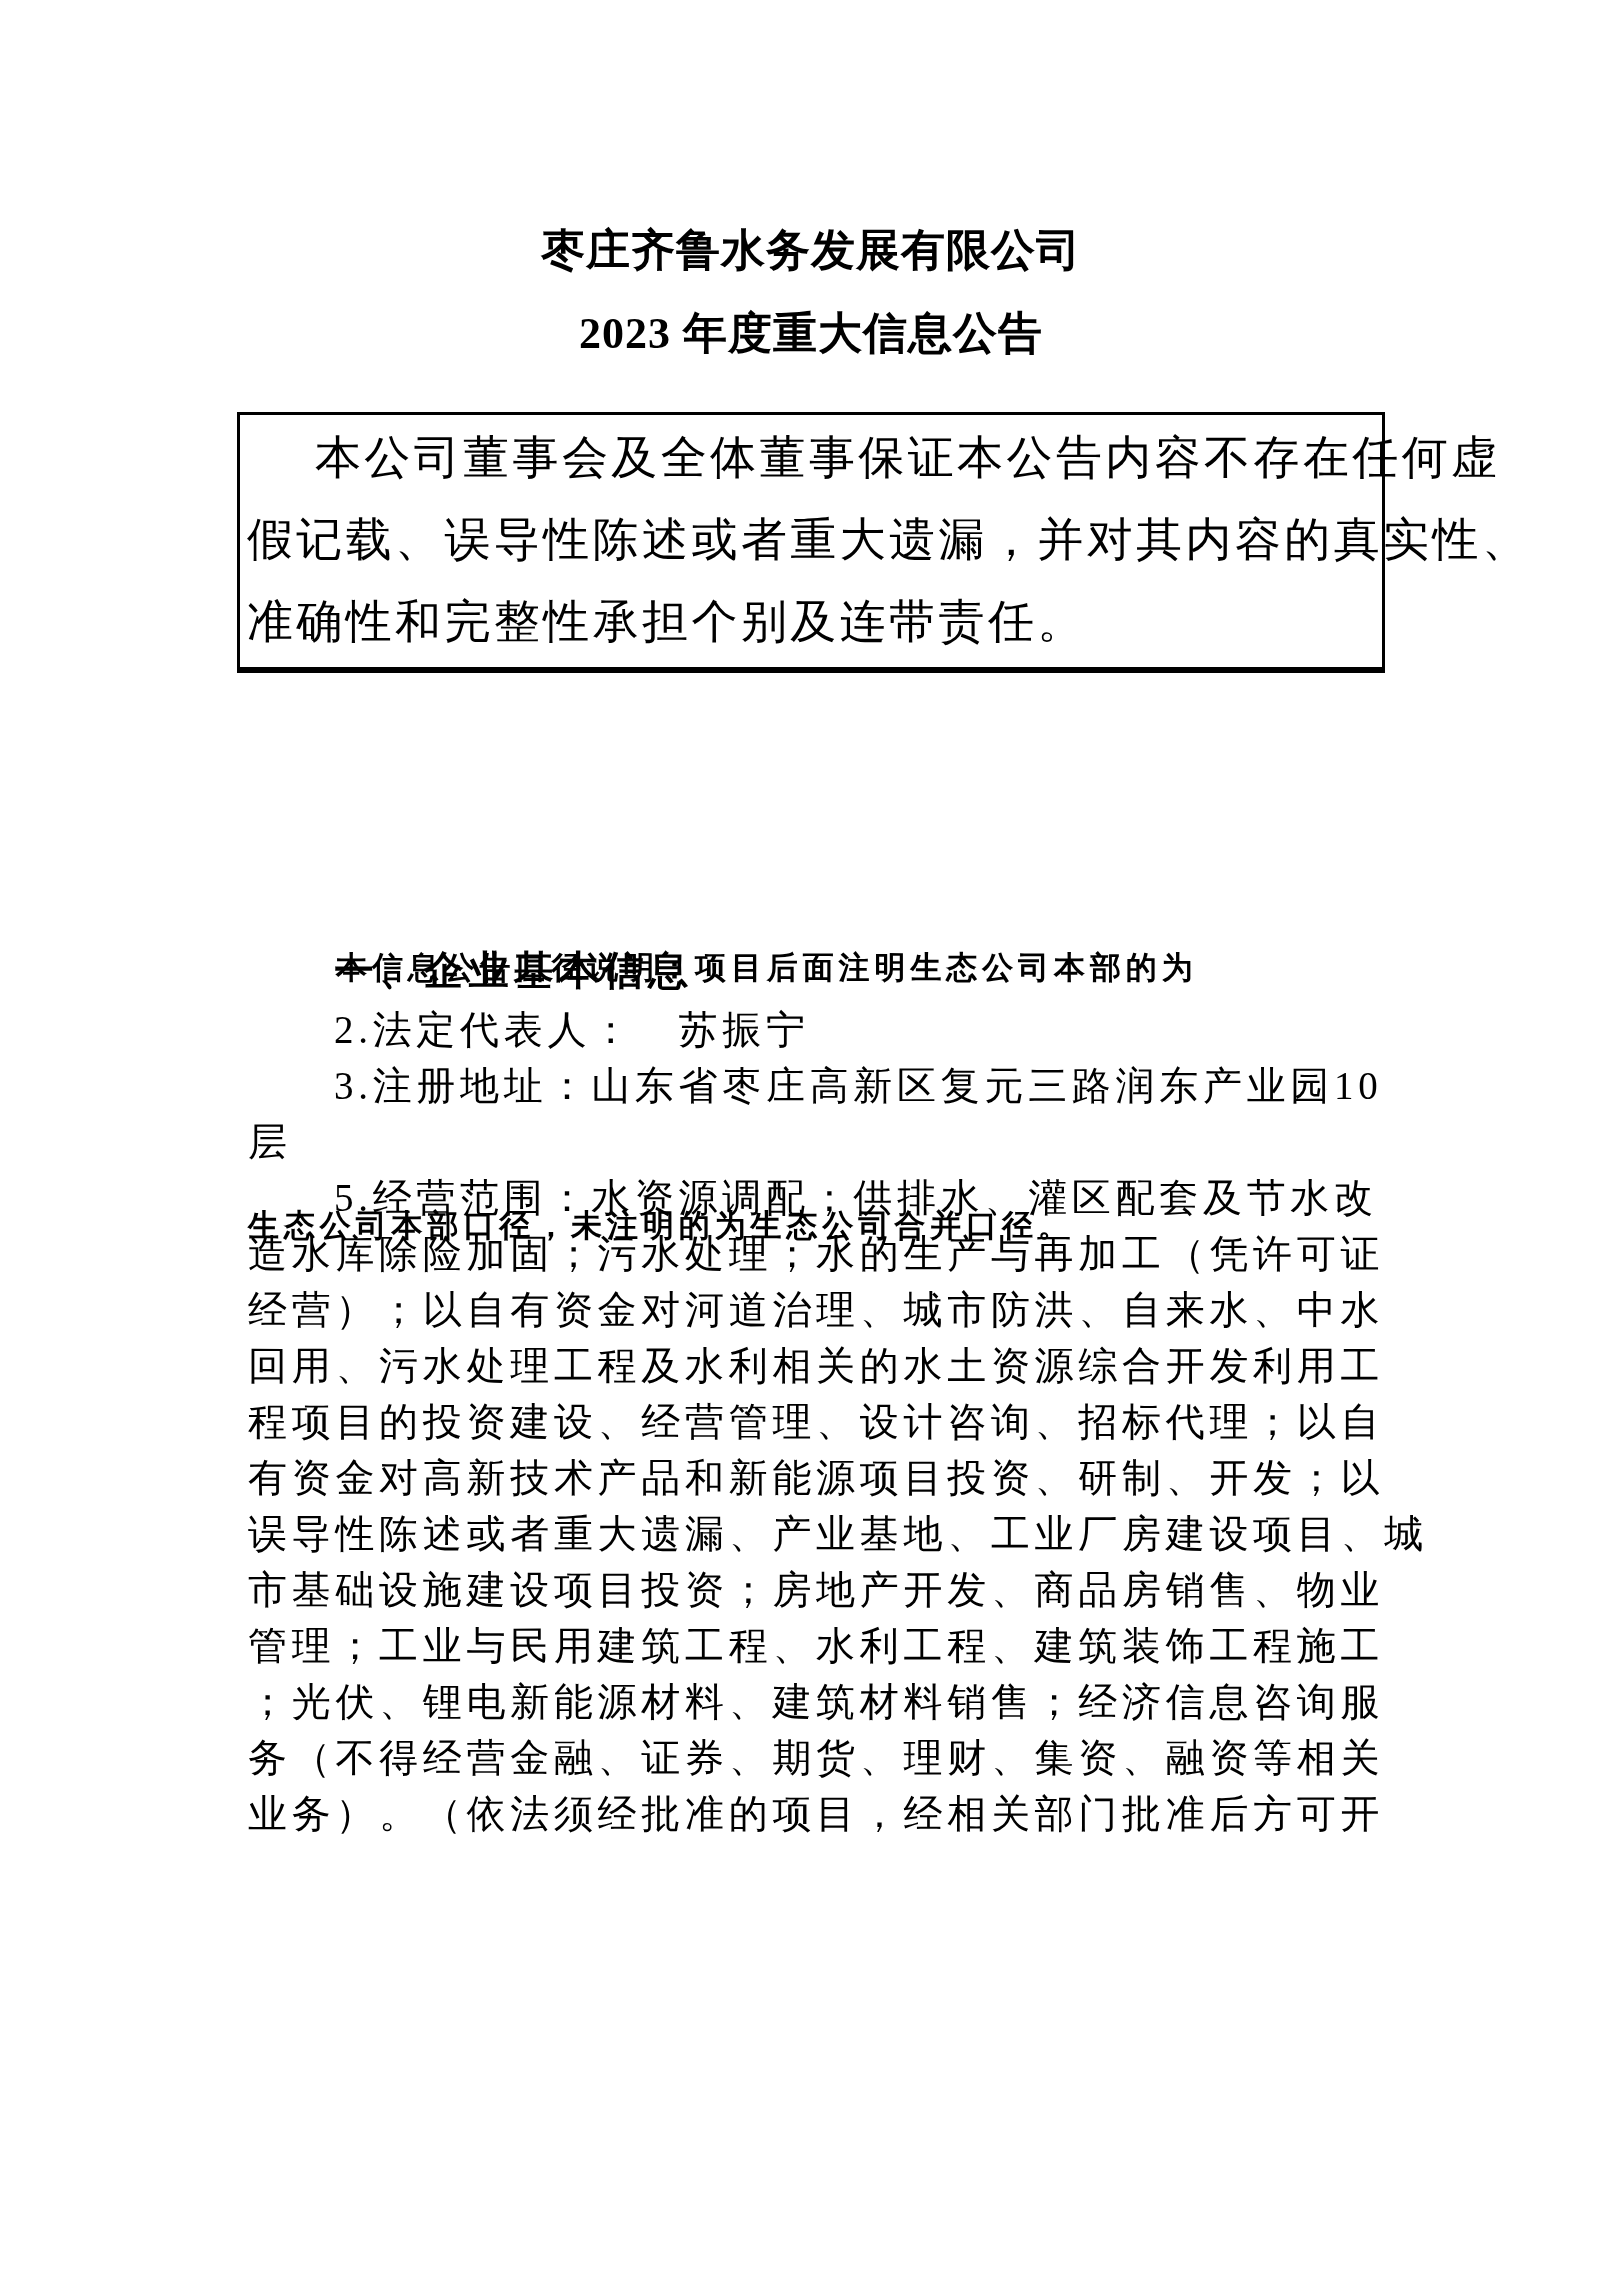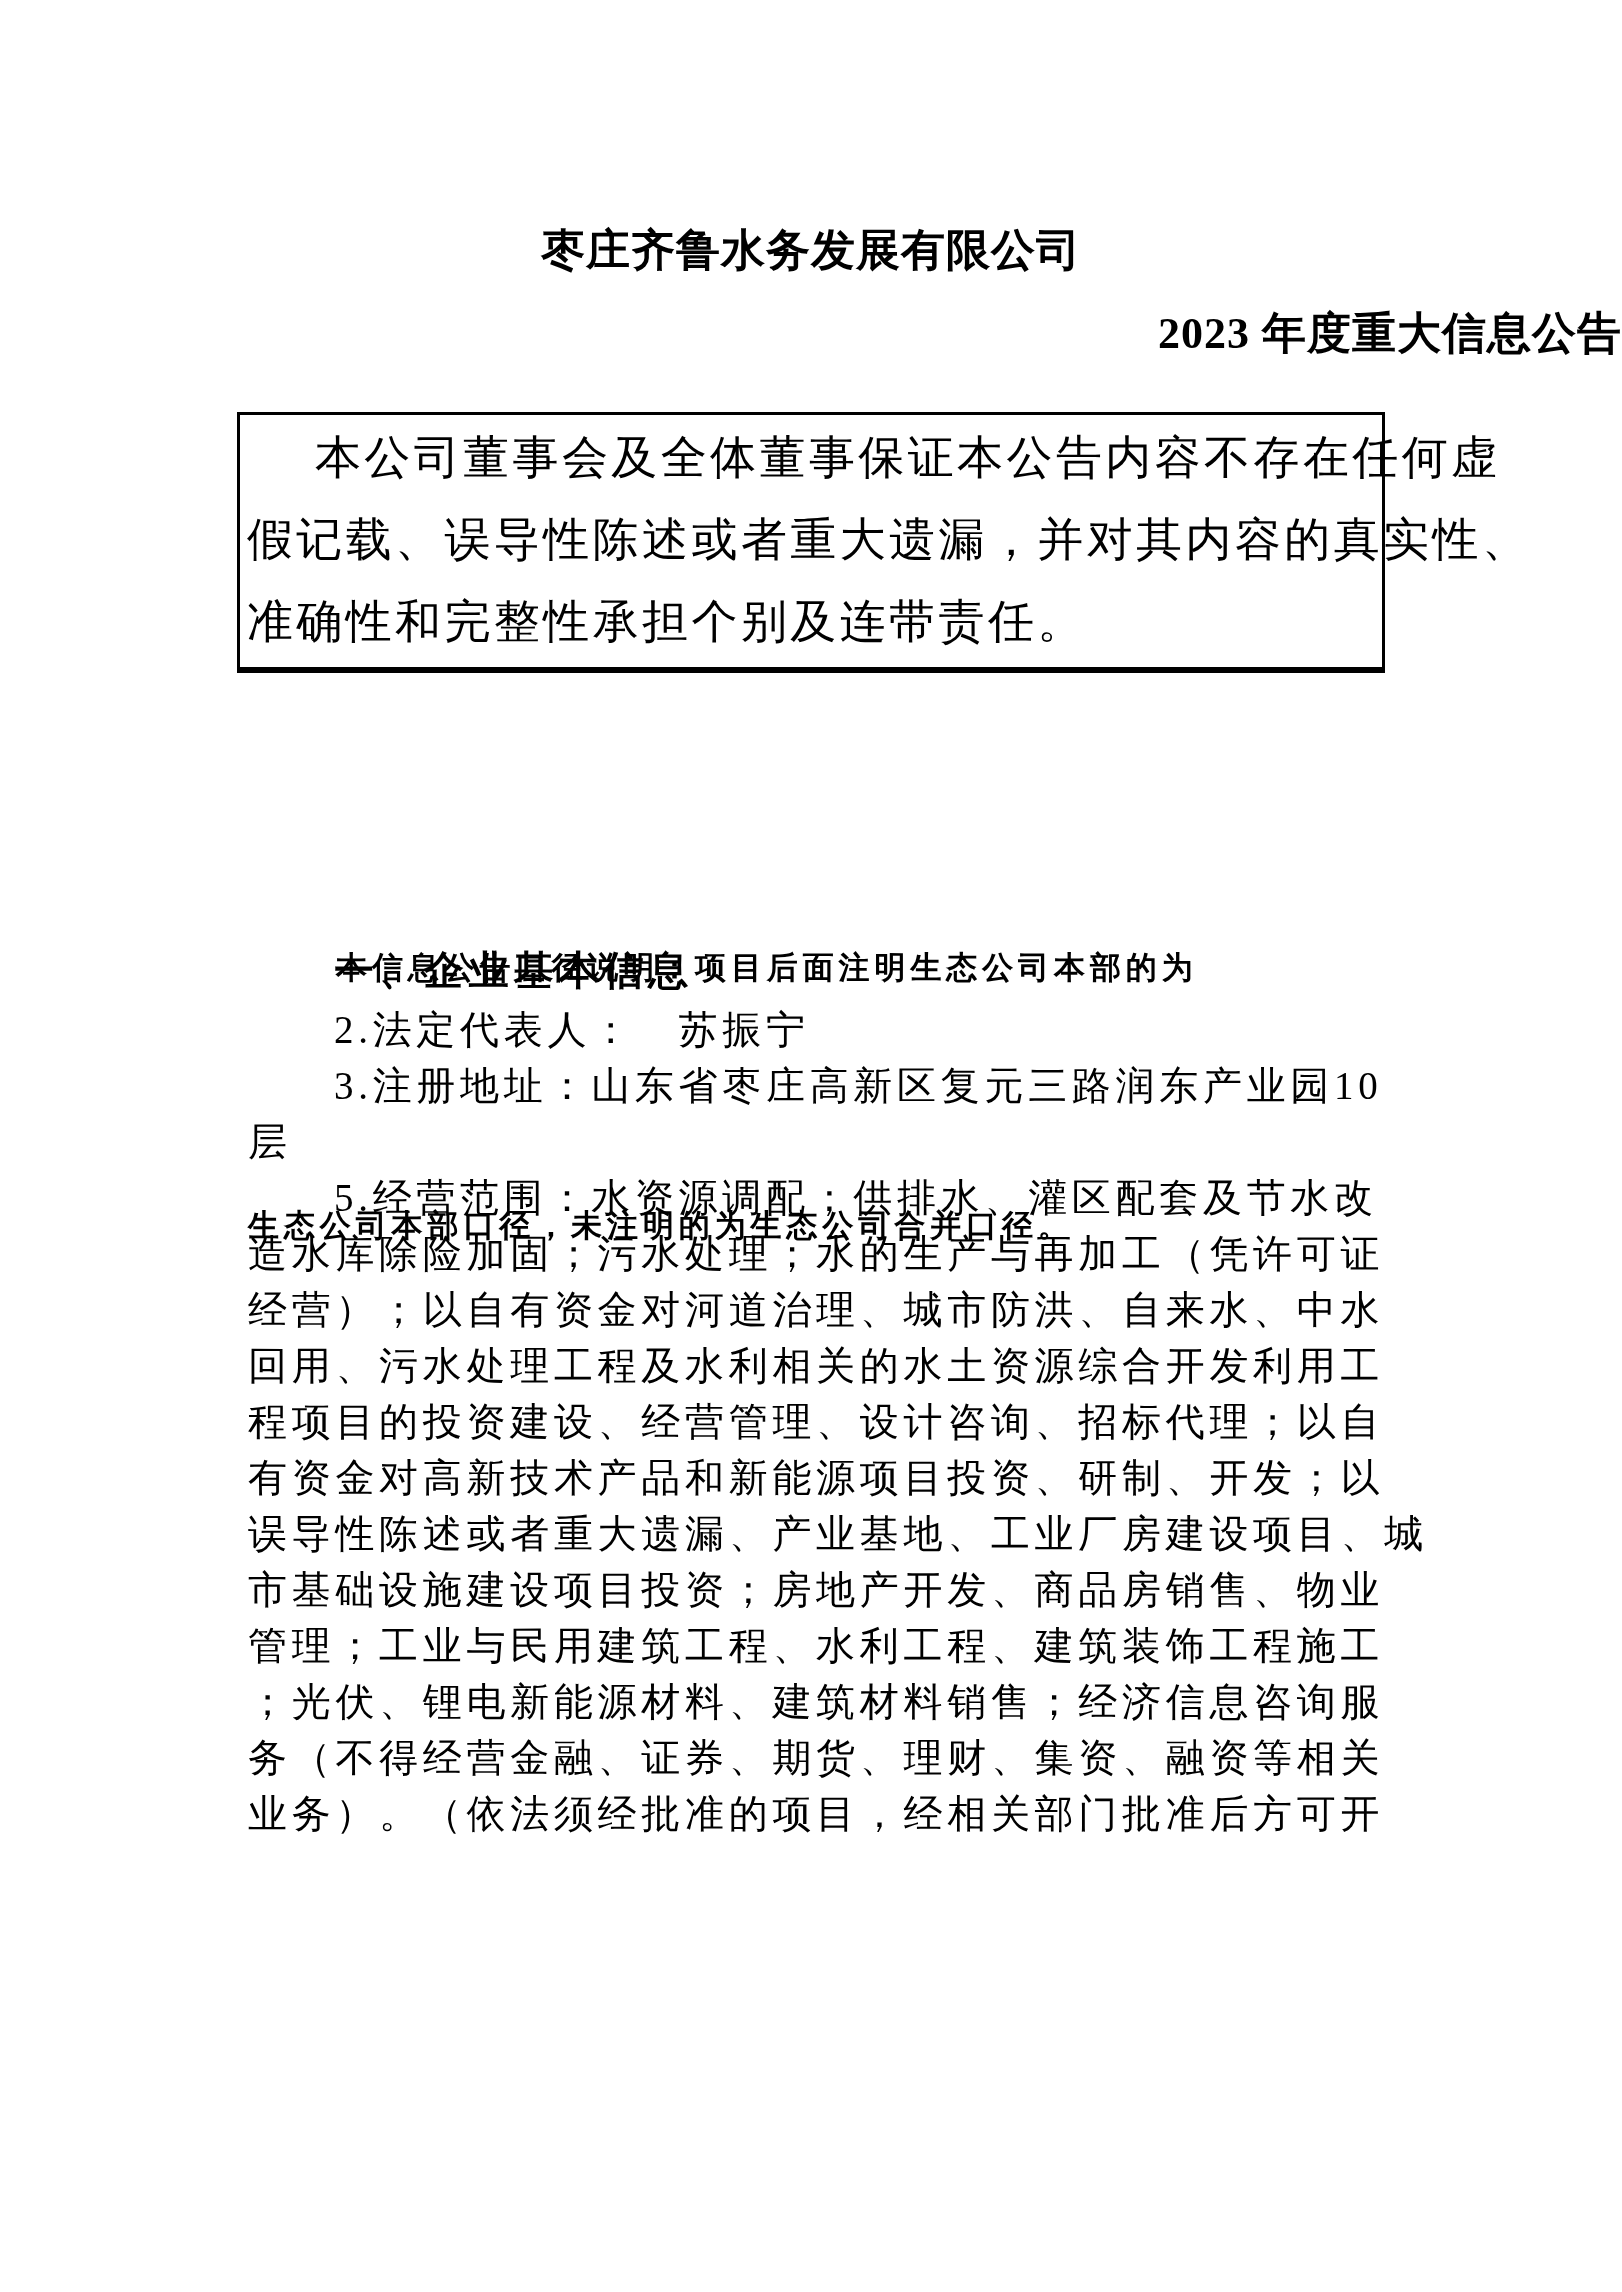--- a/index.html
+++ b/index.html
@@ -18,21 +18,21 @@
     left: 0;
     width: 100%;
     text-align: center;
     font-size: 44px;
     font-weight: bold;
     line-height: 55px;
     letter-spacing: 1px;
     white-space: pre;
   }
   .doc-title.line1 { top: 223px; }
-  .doc-title.line2 { top: 306px; text-align: right; }
+  .doc-title.line2 { top: 306px; }
 
   .disclaimer-box {
     position: absolute;
     left: 237px;
     top: 412px;
     width: 1148px;
     box-sizing: border-box;
     border: 3.9px solid #000000;
     border-bottom-width: 6.9px;
     padding: 2px 7.8px 3.9px 6.9px;

